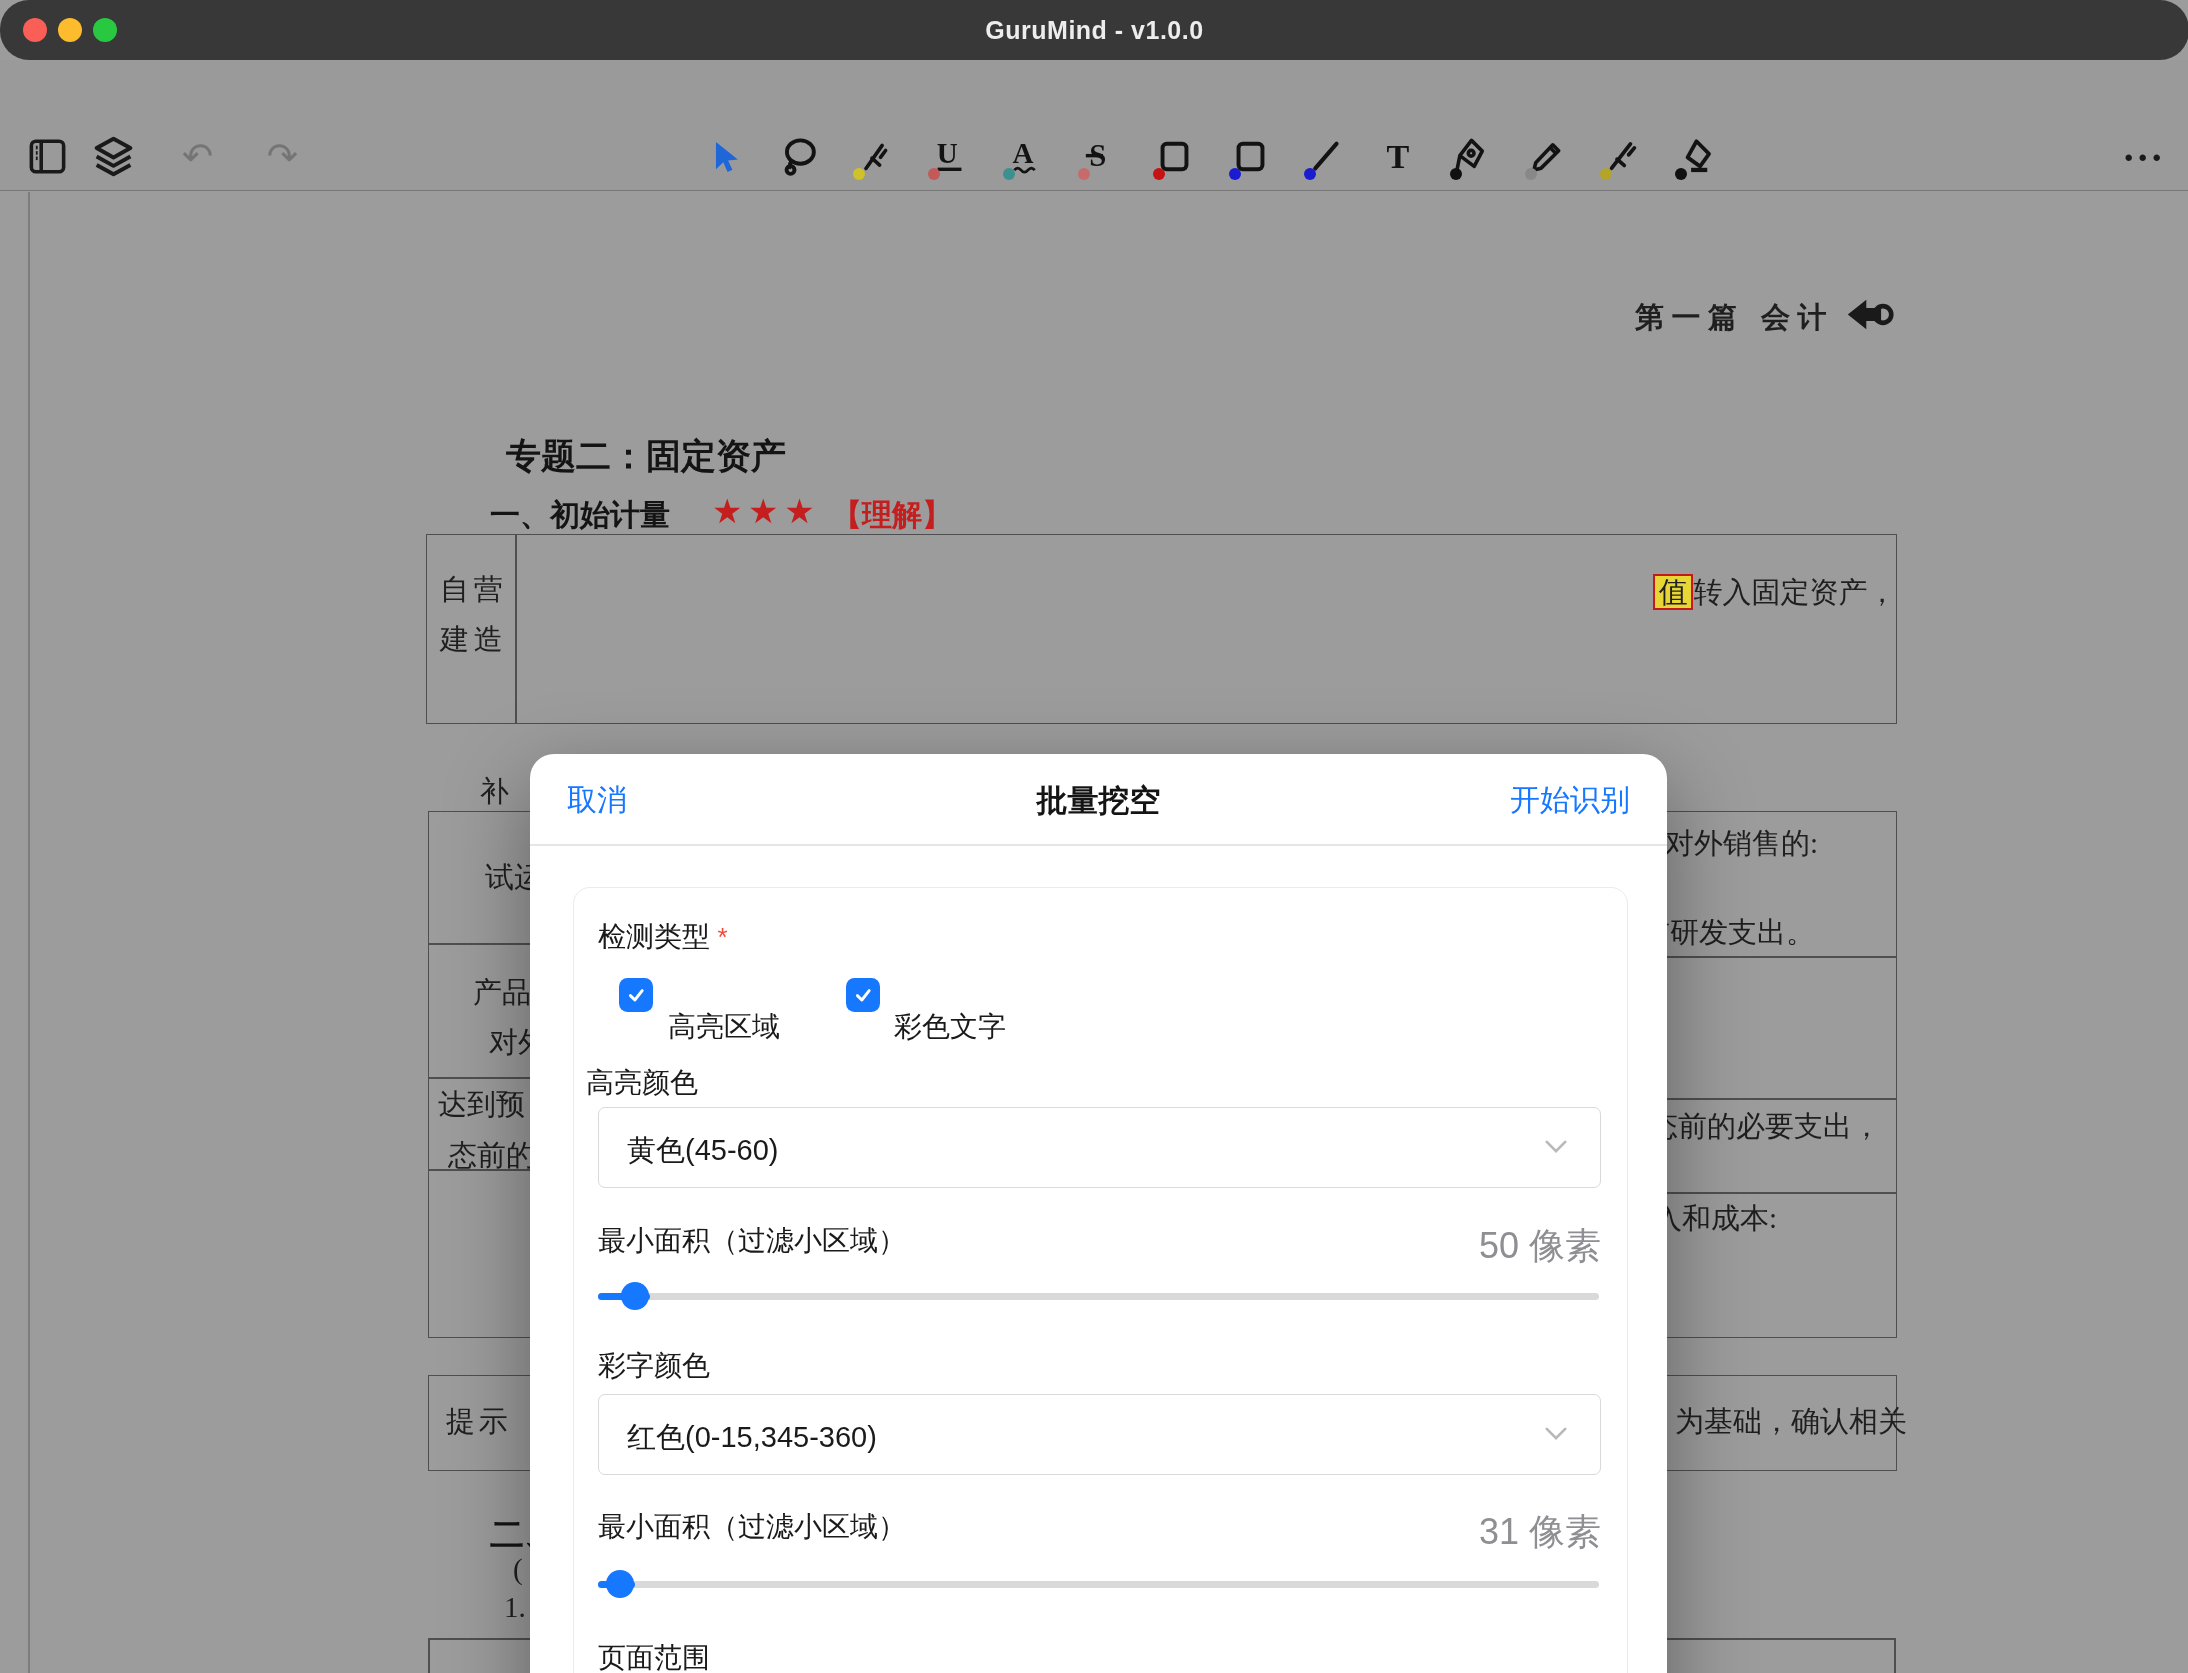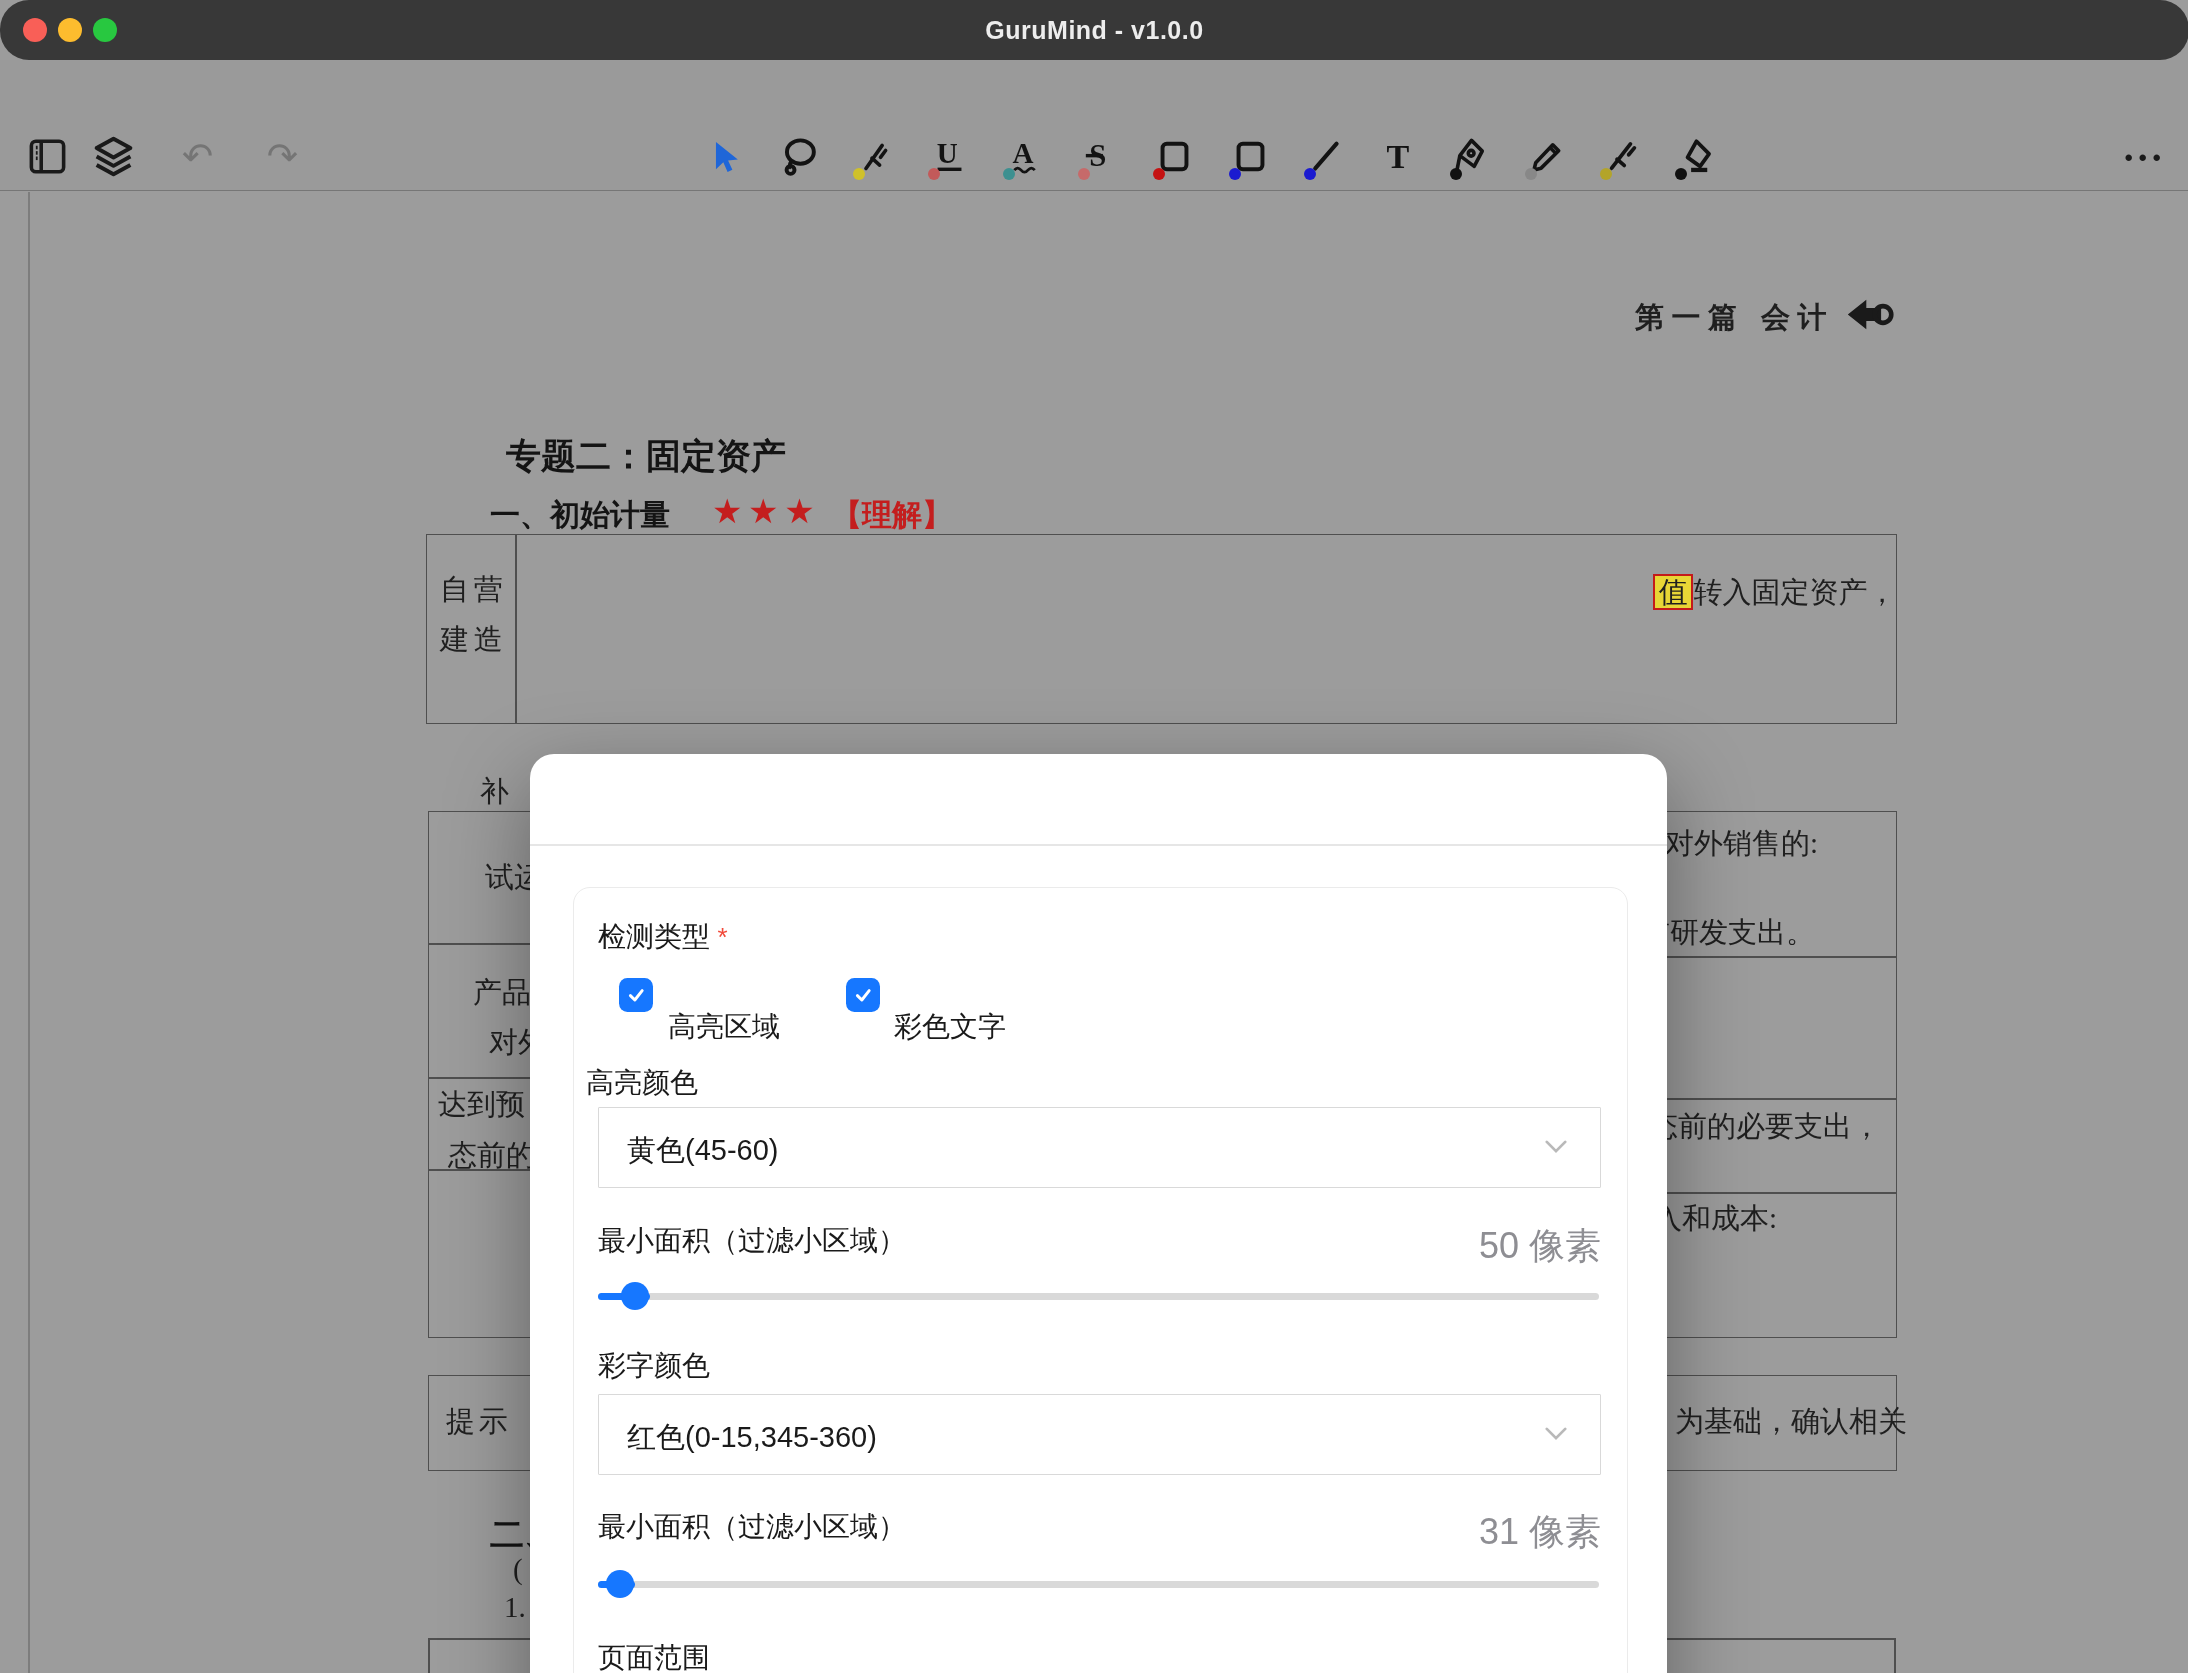--- a/index.html
+++ b/index.html
@@ -63,21 +63,21 @@
   .m-cancel{position:absolute;left:37px;top:26px;font-size:30px;color:#1677ff;}
   .m-title{position:absolute;left:0;top:26px;width:100%;text-align:center;font-size:31px;font-weight:bold;color:#141414;}
   .m-confirm{position:absolute;right:37px;top:26px;font-size:30px;color:#1677ff;}
   .m-sep{position:absolute;left:0;top:90px;width:100%;height:1.9px;background:#e6e6e6;}
   .card{position:absolute;left:43px;top:133px;width:1053px;height:896px;border:1.9px solid #ebebeb;border-radius:17px;}
   .f-label{position:absolute;font-size:28px;color:#1a1a1a;}
   .req{color:#f24a3b;margin-left:7.5px;font-size:26px;}
   .cb{position:absolute;width:34px;height:34px;border-radius:8.4px;background:#1677ff;
       display:flex;align-items:center;justify-content:center;}
   .cb-label{position:absolute;font-size:28px;color:#1a1a1a;margin-top:28px;}
-  .select{position:absolute;left:24px;width:1001px;height:79px;border:1.9px solid #d9d9d9;border-radius:1px;background:#fff;}
+  .select{position:absolute;left:24px;width:1001px;height:79px;border:1.9px solid #d9d9d9;border-radius:7px;background:#fff;}
   .select .val{position:absolute;left:28px;top:22.5px;font-size:29px;color:#1a1a1a;}
   .select .chev{position:absolute;right:32px;top:30px;}
   .px-val{position:absolute;right:26px;font-size:36px;color:#8e8e93;}
   .slider{position:absolute;left:24px;width:1001px;height:32px;}
   .slider .track{position:absolute;left:0;top:13px;width:100%;height:6.6px;border-radius:3.7px;background:#d9d9d9;}
   .slider .fill{position:absolute;left:0;top:13px;height:6.6px;border-radius:3.7px;background:#1677ff;}
   .slider .thumb{position:absolute;top:1.9px;width:28px;height:28px;border-radius:50%;background:#1677ff;}
 </style>
 </head>
 <body>
@@ -298,20 +298,25 @@
       <div class="abs doc-body" style="left:504px;top:1591px">1.</div>
 
       <div class="hseg" style="left:428px;top:1638px;width:1467px"></div>
       <div class="vseg" style="left:428px;top:1638px;height:36px"></div>
       <div class="vseg" style="left:539px;top:1638px;height:36px"></div>
       <div class="vseg" style="left:1894px;top:1638px;height:36px"></div>
       <div class="abs doc-body" style="left:581px;top:1645px">下列固定资产不得计算折旧扣除:</div>
     </div>
 
     <div class="modal">
+      <div class="modal-header">
+        <span class="m-cancel">取消</span>
+        <span class="m-title">批量挖空</span>
+        <span class="m-confirm">开始识别</span>
+      </div>
       <div class="m-sep"></div>
 
       <div class="card">
 
         <div class="f-label" style="left:24px;top:30px">
           <span>检测类型</span><span class="req">*</span>
         </div>
         <div class="cb" style="left:45px;top:90px">
           <svg width="20.6" height="20.6" viewBox="0 0 14 14" fill="none" stroke="#fff" stroke-width="2" stroke-linecap="round" stroke-linejoin="round">
               <path d="M3 7.2 L6 10.2 L11 3.8"></path>

